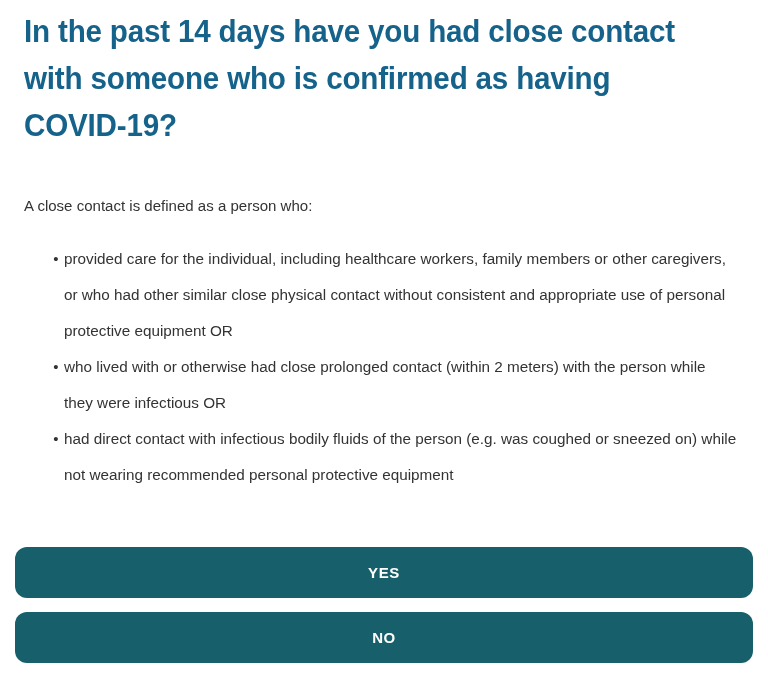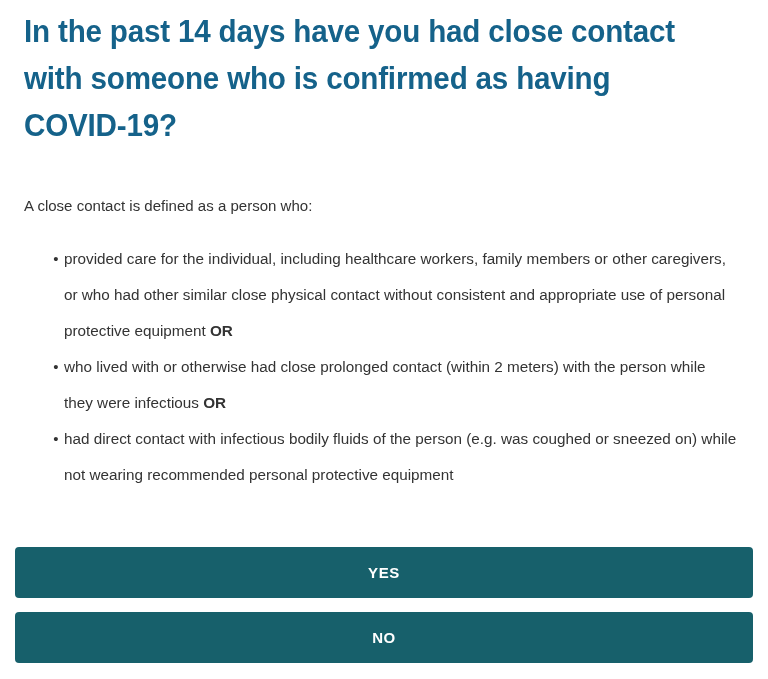--- a/index.html
+++ b/index.html
@@ -84,40 +84,40 @@
     text-align: center;
   }
 
   .criteria-item .criteria-text {
     display: block;
     transform: scaleX(0.985);
     transform-origin: left top;
   }
 
   .criteria-text b {
-    font-weight: bold;
+    font-weight: normal;
   }
 
   
   .answer-buttons {
     position: absolute;
     left: 15px;
     top: 547px;
     width: 738px;
   }
 
   .answer-button {
     display: block;
     box-sizing: border-box;
     width: 738px;
     height: 51px;
     margin: 0 0 14px 0;
     padding: 0;
     border: none;
-    border-radius: 4px;
+    border-radius: 12px;
     background: #17606b;
     color: #ffffff;
     font-family: "Liberation Sans Narrow", "Liberation Sans", "DejaVu Sans", sans-serif;
     font-size: 15px;
     font-weight: bold;
     letter-spacing: 0.6px;
     line-height: 51px;
     text-align: center;
     cursor: pointer;
   }

